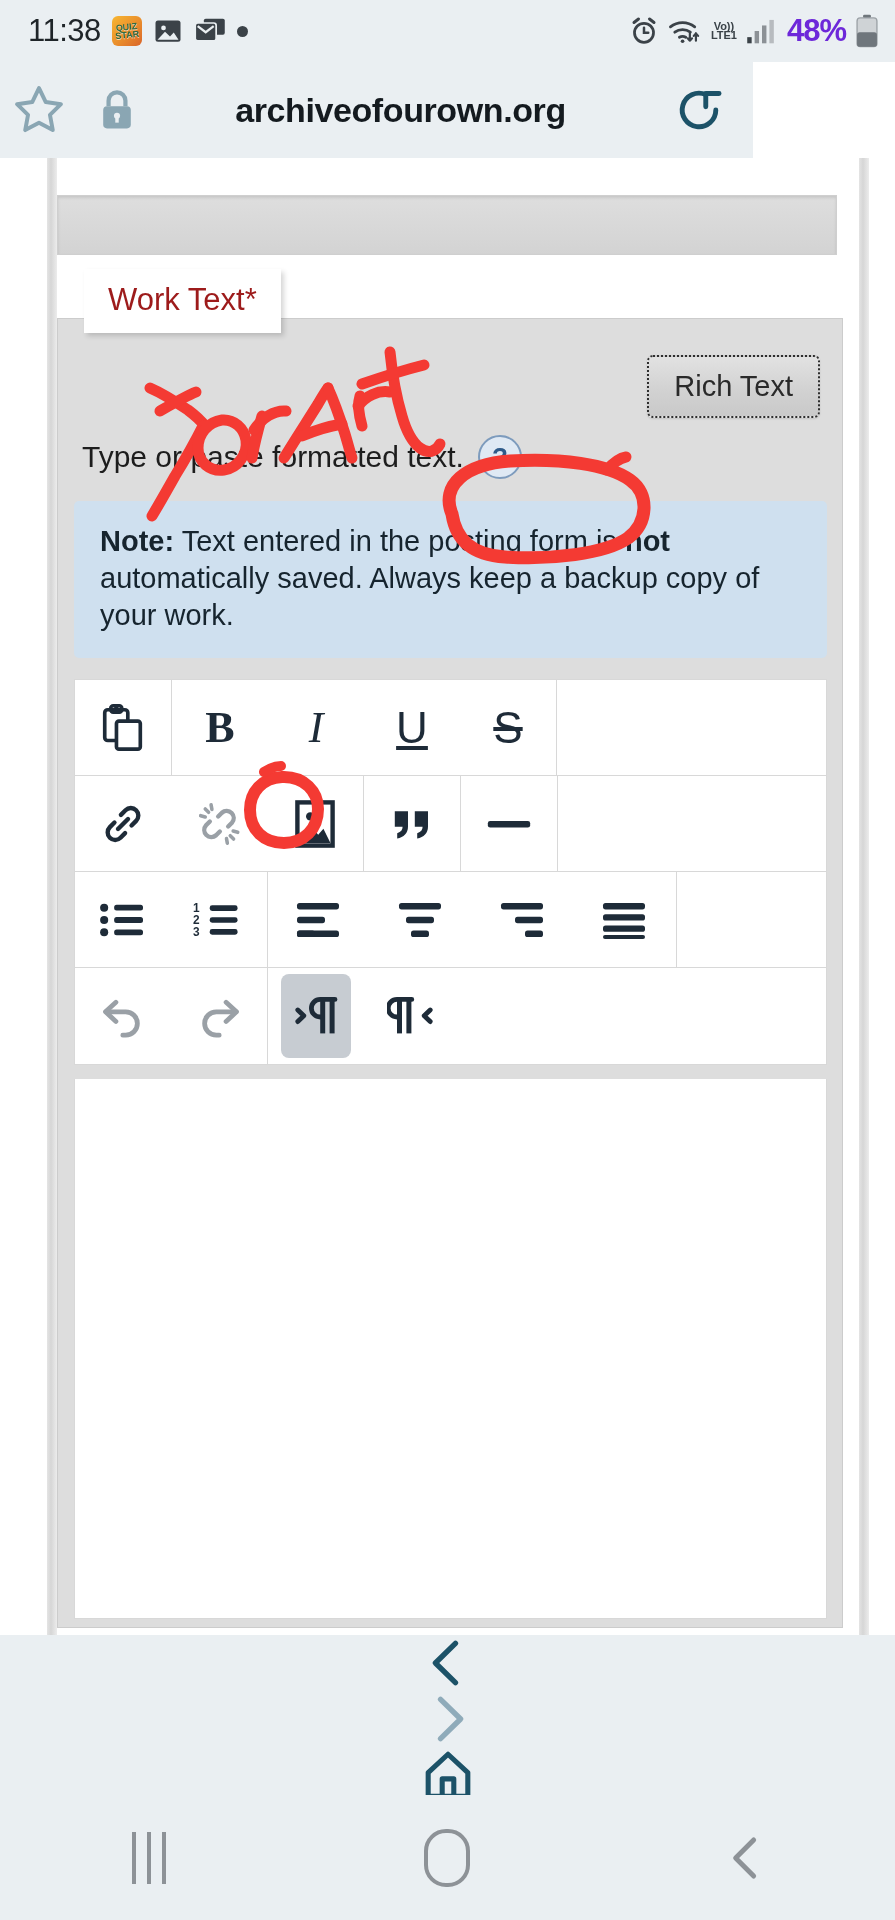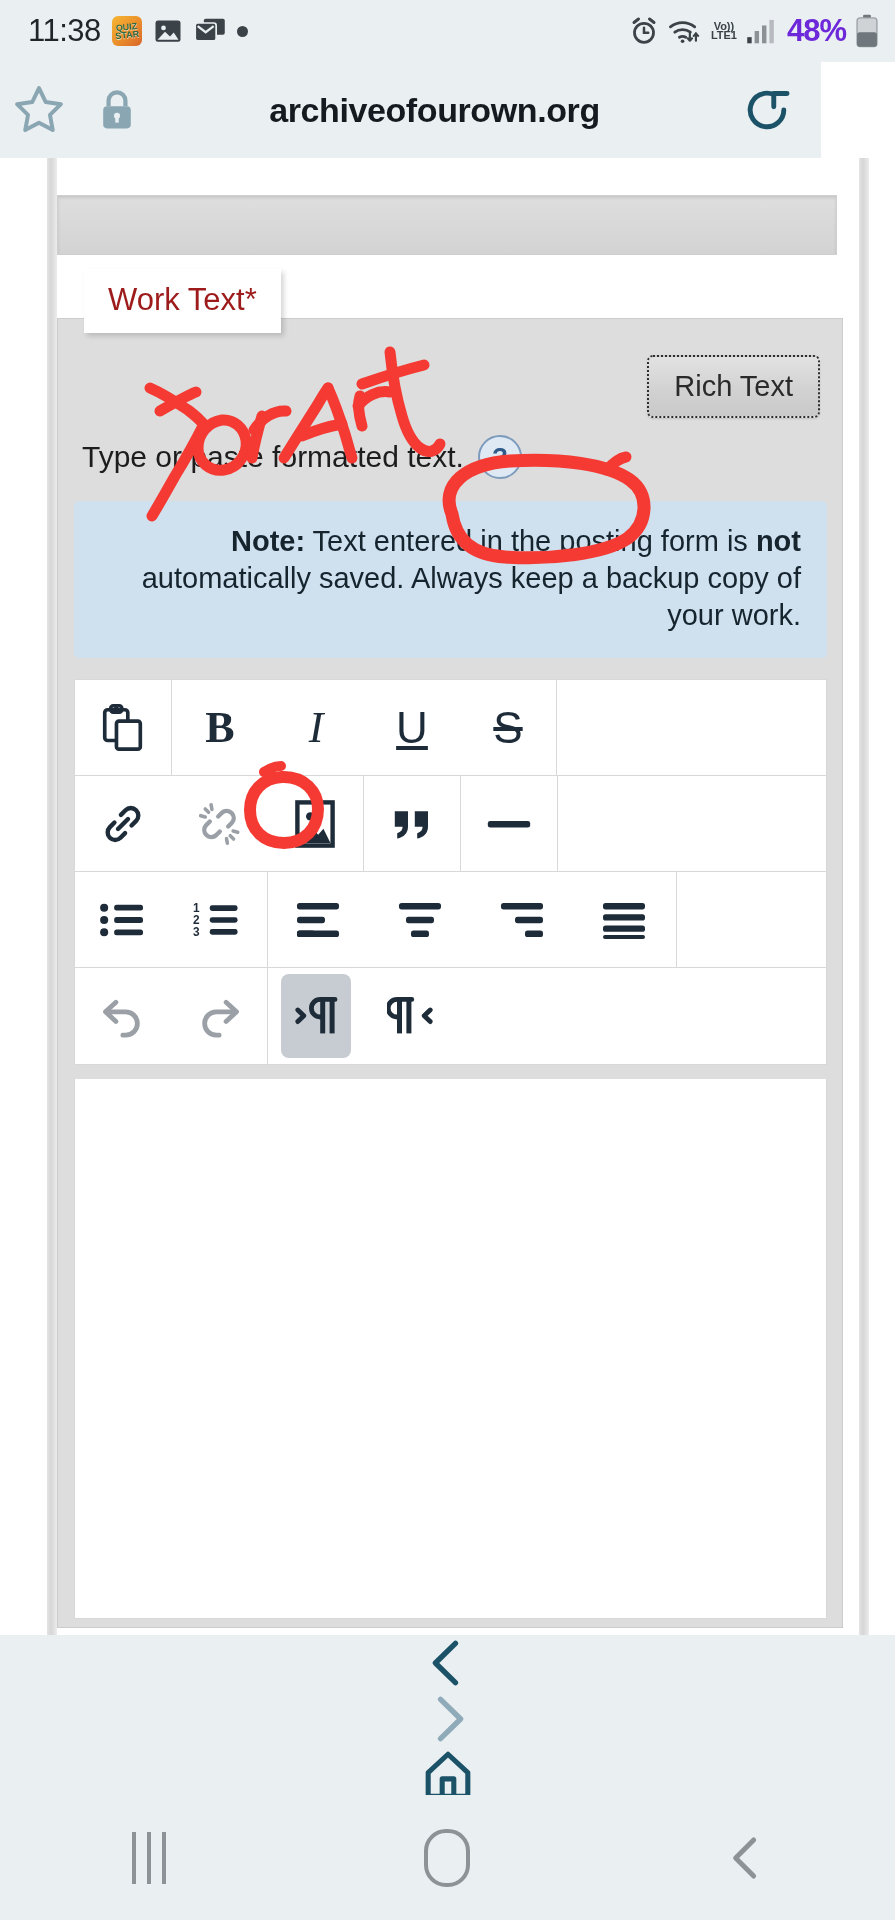--- a/index.html
+++ b/index.html
@@ -28,35 +28,35 @@
     display:flex;align-items:center;justify-content:center;
   }
   .quiz-icon span{ font-size:9px;font-weight:bold;color:#2d6b45;line-height:8px;text-align:center;
      text-shadow:0 1px 0 rgba(255,255,255,.6); transform:rotate(-6deg);}
   .pct { font-size:31px; font-weight:700; color:#6d28d9; letter-spacing:-1px;}
   .volte { font-size:11px; font-weight:700; color:#3a4248; line-height:9px; text-align:center;}
   .dot-notif { width:11px;height:11px;border-radius:50%;background:#3b4248; }
 
   
   .urlbar {
-    position:absolute; top:62px; left:0; width:821px; height:96px;
+    position:absolute; top:62px; left:0; width:753px; height:96px;
     background:#eaeff2;
     display:flex; align-items:center;
   }
   .url-icon { width:78px; display:flex; align-items:center; justify-content:center; }
   .url-title {
     flex:1; text-align:center; font-size:34px; font-weight:700; color:#141a1f;
     letter-spacing:-0.4px;
   }
   .reload-wrap { width:108px; display:flex; align-items:center; justify-content:center;}
 
   
   .page {
     position:absolute; top:158px; left:0; width:895px; height:1553px;
-    background:#ffffff; overflow:hidden;text-align:right;
+    background:#ffffff; overflow:hidden;
   }
   .page-rail-l, .page-rail-r {
     position:absolute; top:0; width:10px; height:100%;
     background:linear-gradient(90deg,#e4e4e4,#d6d6d6 40%,#ececec);
   }
   .page-rail-l { left:47px; }
   .page-rail-r { right:26px; }
 
   .gray-bar {
     position:absolute; left:57px; top:37px; width:780px; height:60px;

